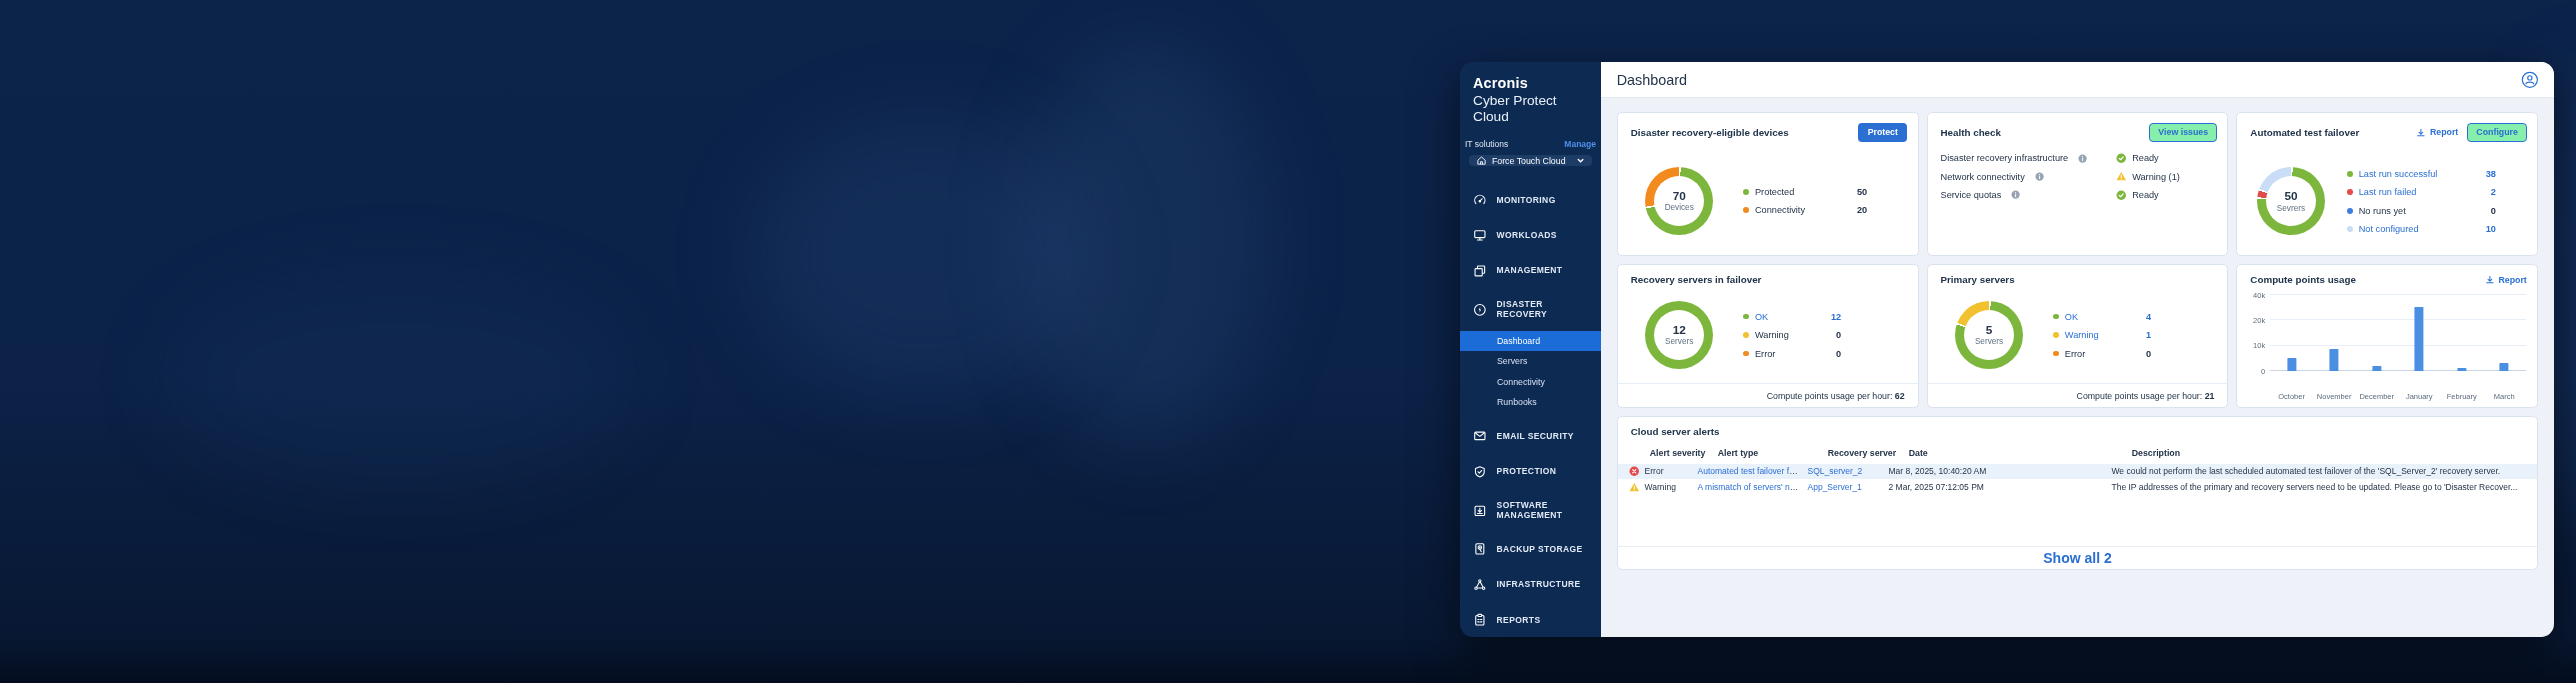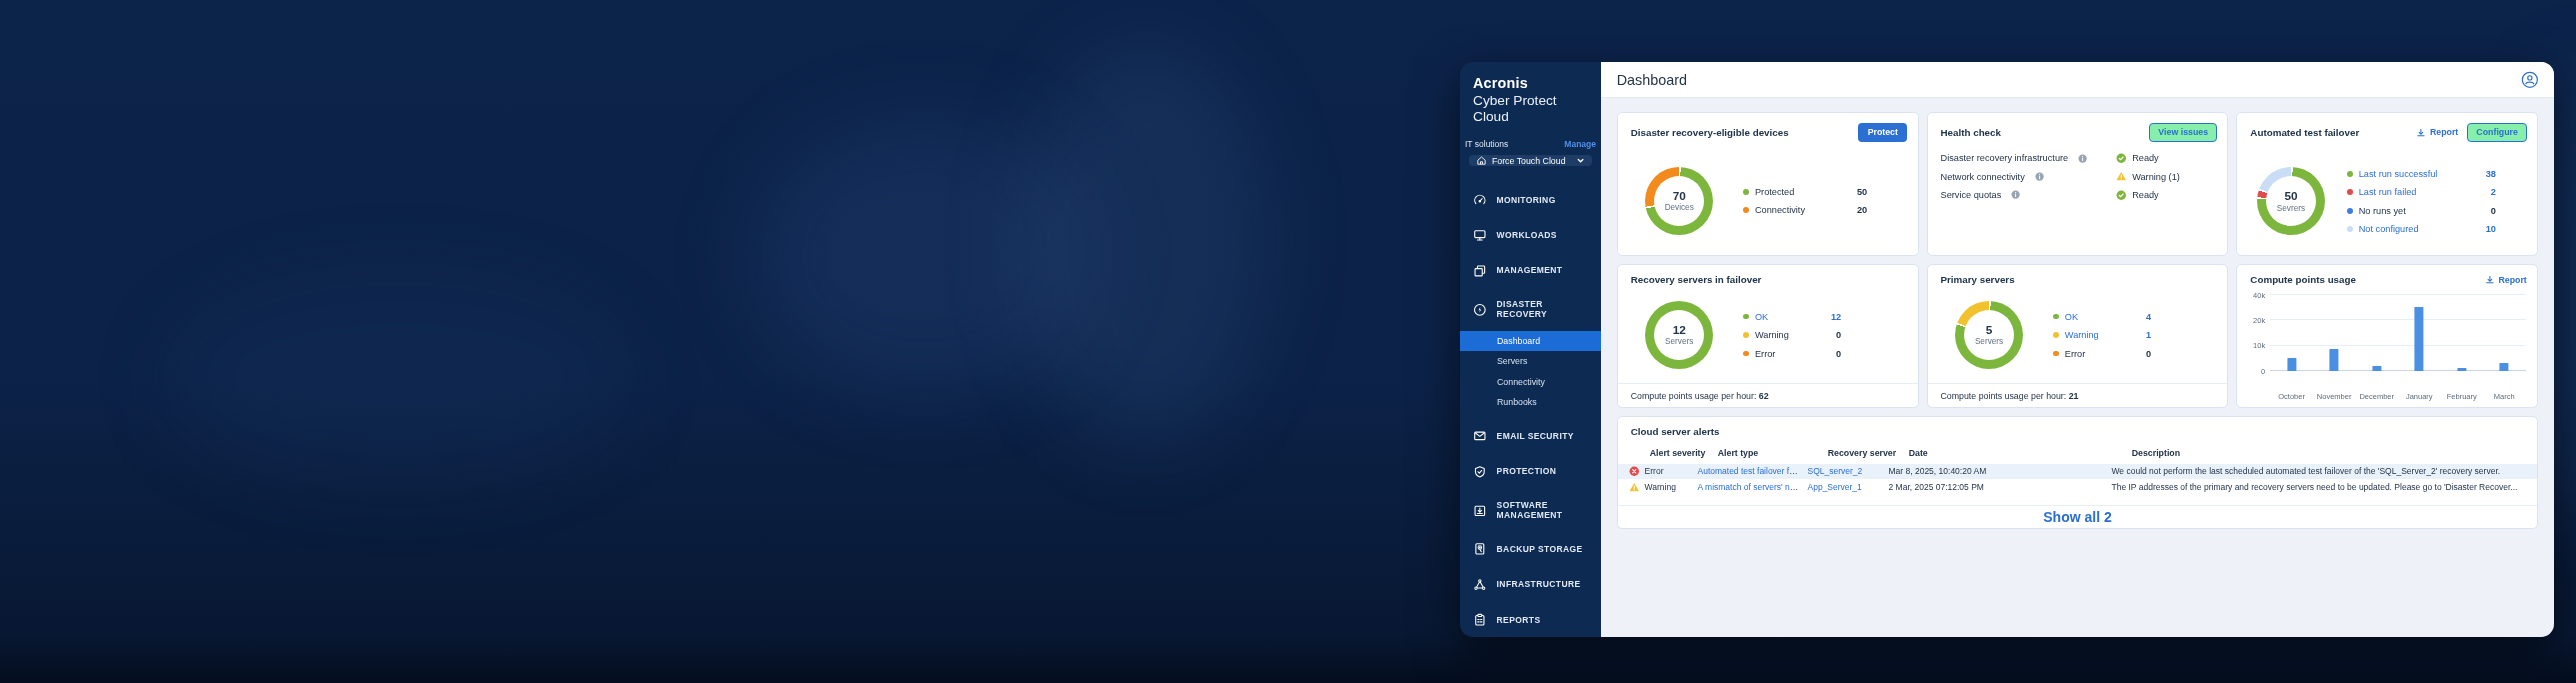--- a/index.html
+++ b/index.html
@@ -66,21 +66,21 @@
     align-items:center;justify-content:center;line-height:1.25;}
   .donut .hole b{font-size:11.8px;color:#243449;}
   .donut .hole span{font-size:8.2px;color:#5f7183;}
   ul.legend{list-style:none;margin:0;padding:0;display:flex;flex-direction:column;gap:8.5px;min-width:124px;}
   ul.legend li{display:flex;align-items:center;gap:5.9px;font-size:9.2px;color:#243449;justify-content:center;}
   ul.legend .dot{width:5.9px;height:5.9px;border-radius:50%;flex:0 0 5.9px;}
   ul.legend .l-label{flex:1;padding-right:6.5px;white-space:nowrap;}
   ul.legend .l-value{font-weight:700;}
   ul.legend li.link .l-label,ul.legend li.link .l-value{color:#2b6fd2;cursor:pointer;}
   .card-footer{margin-top:auto;border-top:0.7px solid #e7edf4;padding:6.5px 13px;
-    font-size:8.8px;color:#243449;}
+    font-size:8.8px;color:#243449;text-align:right;}
   .card-footer b{font-weight:700;}
 
   
   .health-rows{padding:10.5px 13px 0;display:flex;flex-direction:column;gap:7.9px;}
   .health-row{display:grid;grid-template-columns:1fr 98px;align-items:center;font-size:9.2px;color:#243449;}
   .health-label{display:flex;align-items:center;gap:10px;white-space:nowrap;overflow:hidden;}
   .health-status{display:flex;align-items:center;gap:5.2px;}
 
   
   .chart-wrap{flex:1;display:flex;flex-direction:column;padding:9.2px 11.8px 6.5px 33px;}
@@ -90,21 +90,21 @@
   .ytick{position:absolute;right:calc(100% + 5.2px);transform:translateY(-50%);
     font-size:7.5px;color:#5c6b7c;}
   .bars{position:absolute;inset:0;display:flex;}
   .bar-col{flex:1;position:relative;}
   .bar{position:absolute;bottom:0;left:50%;transform:translateX(-50%);width:9.2px;
     background:#4b8fe2;border-radius:0.7px 0.7px 0 0;}
   .xlabels{display:flex;margin-top:21px;}
   .xlabels span{flex:1;text-align:center;font-size:7.5px;color:#5c6b7c;}
 
   
-  .card.alerts{height:113px;}
+  .card.alerts{height:154px;}
   .alerts-title{padding:9.2px 13px 5.2px;font-size:9.8px;font-weight:700;color:#20344b;}
   .tbl{display:grid;grid-template-columns:68px 110px 81px 223px 1fr;
     padding:0 9.2px 0 11.8px;align-items:center;}
   .tbl.head{height:21px;font-size:8.8px;font-weight:700;color:#243449;padding-left:32px;}
   .tbl.row{height:15.7px;font-size:8.5px;color:#243449;}
   .tbl.row.hl{background:#e9f1fb;}
   .tbl .cell{white-space:nowrap;overflow:hidden;text-overflow:ellipsis;padding-right:7.9px;}
   .tbl .sev{display:flex;align-items:center;gap:4.6px;}
   .tbl a{color:#2b6fd2;cursor:pointer;text-decoration:none;}
   .show-all-wrap{margin-top:auto;border-top:0.7px solid #e7edf4;height:22px;

